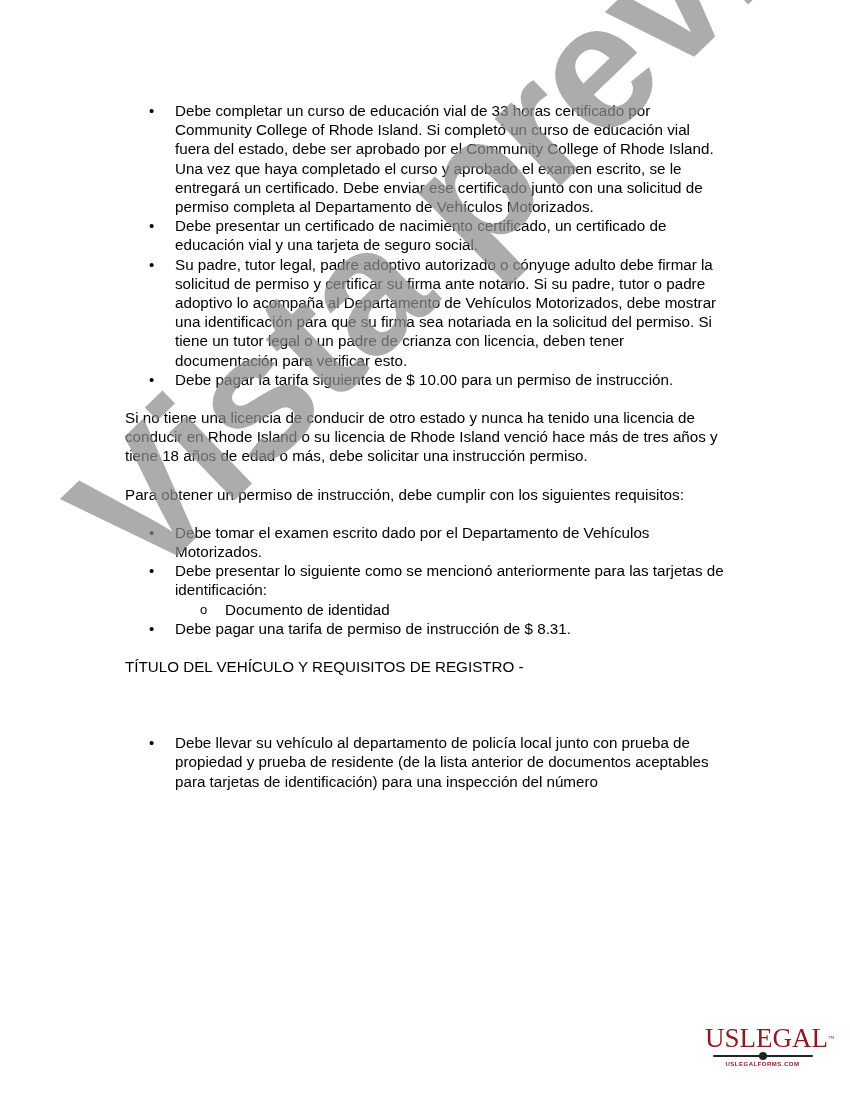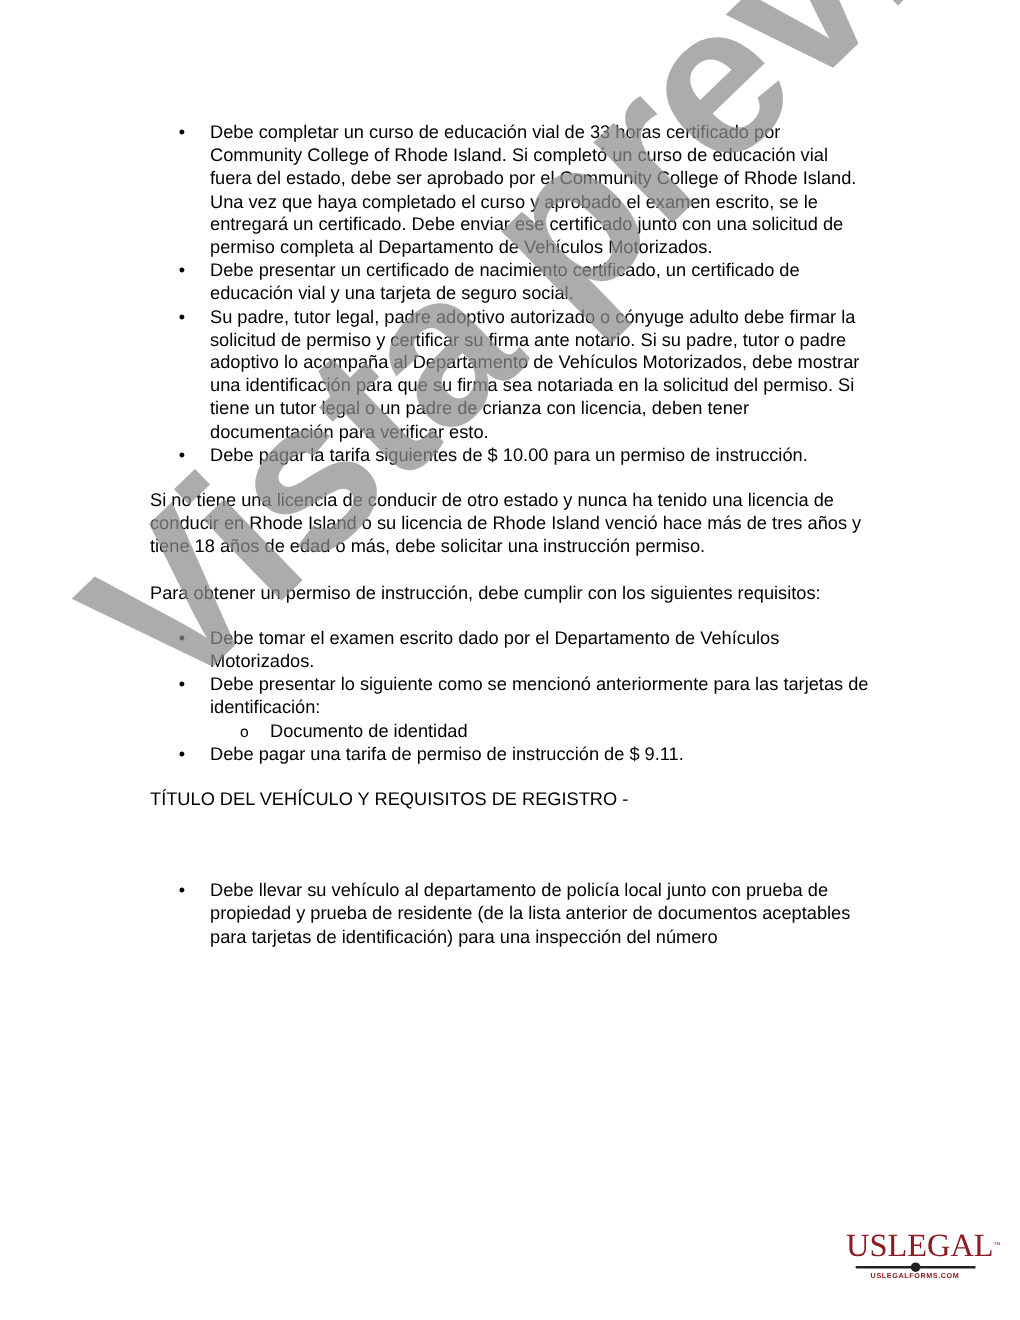--- a/index.html
+++ b/index.html
@@ -51,21 +51,21 @@
     <div class="gap"></div>
 
     <ul class="bullets">
       <li>Debe tomar el examen escrito dado por el Departamento de Vehículos Motorizados.</li>
       <li>
         <span>Debe presentar lo siguiente como se mencionó anteriormente para las tarjetas de identificación:</span>
         <ul class="sub">
           <li>Documento de identidad</li>
         </ul>
       </li>
-      <li>Debe pagar una tarifa de permiso de instrucción de $ 9.11.</li>
+      <li>Debe pagar una tarifa de permiso de instrucción de $ 8.31.</li>
     </ul>
 
     <div class="gap"></div>
     <p><span class="heading">TÍTULO DEL VEHÍCULO Y REQUISITOS DE REGISTRO</span><span> -</span></p>
     <div class="gap"></div>
     <div class="gap"></div>
     <div class="gap"></div>
 
     <ul class="bullets">
       <li>Debe llevar su vehículo al departamento de policía local junto con prueba de propiedad y prueba de residente (de la lista anterior de documentos aceptables para tarjetas de identificación) para una inspección del número</li>

